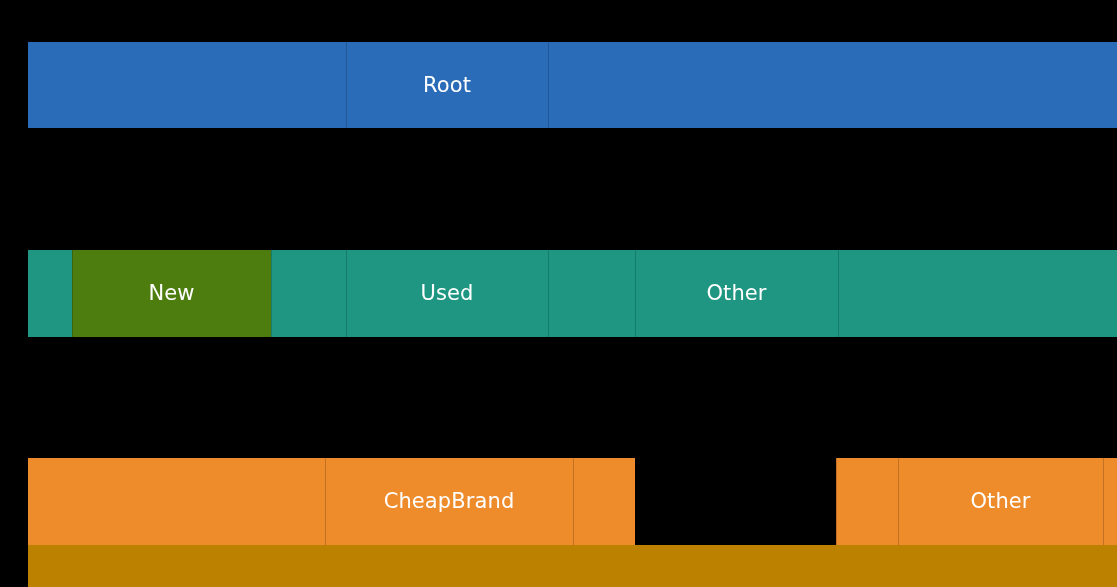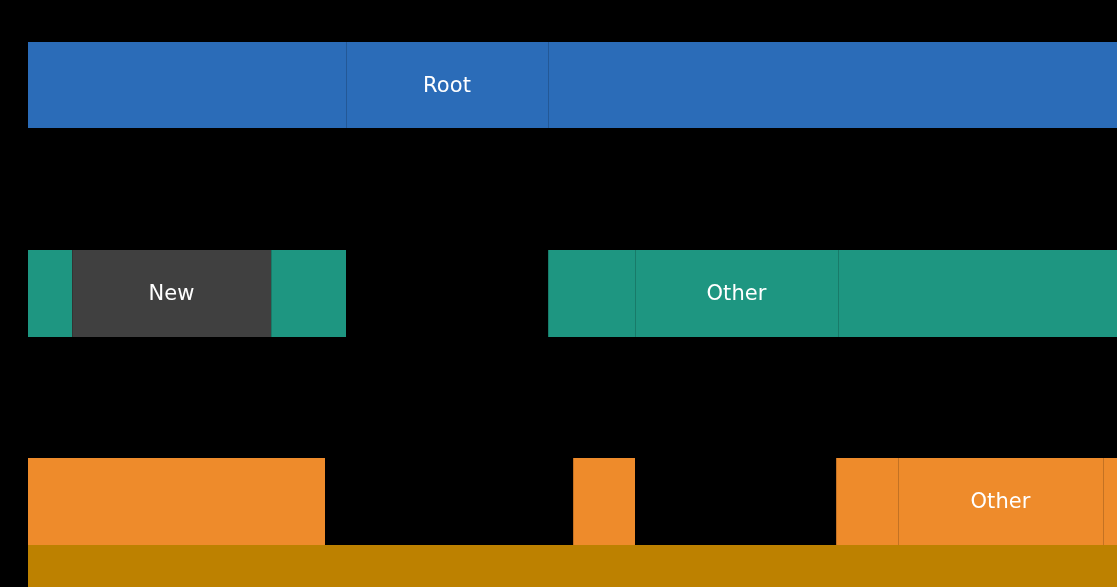--- a/index.html
+++ b/index.html
@@ -66,39 +66,45 @@
         <span class="node-label" style="color: rgb(255, 255, 255); font-size: 21px;">Root</span>
       </div>
       <div class="node seam-left" style="left: 520px; width: 597px; background: rgb(43, 108, 184);">
         <span class="node-label" style="color: rgb(255, 255, 255); font-size: 21px;"></span>
       </div>
     </div>
     <div class="level" style="top: 250px; height: 87px;">
       <div class="node" style="left: 0px; width: 44px; background: rgb(30, 150, 129);">
         <span class="node-label" style="color: rgb(255, 255, 255); font-size: 21px;"></span>
       </div>
-      <div class="node seam-left" style="left: 44px; width: 199px; background: #404040;">
+      <div class="node seam-left" style="left: 44px; width: 199px; background: #4d7c0f;">
         <span class="node-label" style="color: rgb(255, 255, 255); font-size: 21px;">New</span>
       </div>
       <div class="node seam-left" style="left: 243px; width: 75px; background: rgb(30, 150, 129);">
         <span class="node-label" style="color: rgb(255, 255, 255); font-size: 21px;"></span>
+      </div>
+      <div class="node seam-left" style="left: 318px; width: 202px; background: rgb(30, 150, 129);">
+        <span class="node-label" style="color: rgb(255, 255, 255); font-size: 21px;">Used</span>
       </div>
       <div class="node seam-left" style="left: 520px; width: 87px; background: rgb(30, 150, 129);">
         <span class="node-label" style="color: rgb(255, 255, 255); font-size: 21px;"></span>
       </div>
       <div class="node seam-left" style="left: 607px; width: 203px; background: rgb(30, 150, 129);">
         <span class="node-label" style="color: rgb(255, 255, 255); font-size: 21px;">Other</span>
       </div>
       <div class="node seam-left" style="left: 810px; width: 307px; background: rgb(30, 150, 129);">
         <span class="node-label" style="color: rgb(255, 255, 255); font-size: 21px;"></span>
       </div>
     </div>
     <div class="level" style="top: 458px; height: 87px;">
       <div class="node" style="left: 0px; width: 297px; background: rgb(238, 139, 43);">
         <span class="node-label" style="color: rgb(255, 255, 255); font-size: 21px;"></span>
+      </div>
+      <div class="node seam-left" style="left: 297px; width: 248px; background: rgb(238, 139, 43);">
+        <span class="node-label" style="color: rgb(255, 255, 255); font-size: 21px;">CheapBrand</span>
       </div>
       <div class="node seam-left" style="left: 545px; width: 62px; background: rgb(238, 139, 43);">
         <span class="node-label" style="color: rgb(255, 255, 255); font-size: 21px;"></span>
       </div>
       <div class="node seam-left" style="left: 808px; width: 62px; background: rgb(238, 139, 43);">
         <span class="node-label" style="color: rgb(255, 255, 255); font-size: 21px;"></span>
       </div>
       <div class="node seam-left" style="left: 870px; width: 205px; background: rgb(238, 139, 43);">
         <span class="node-label" style="color: rgb(255, 255, 255); font-size: 21px;">Other</span>
       </div>

